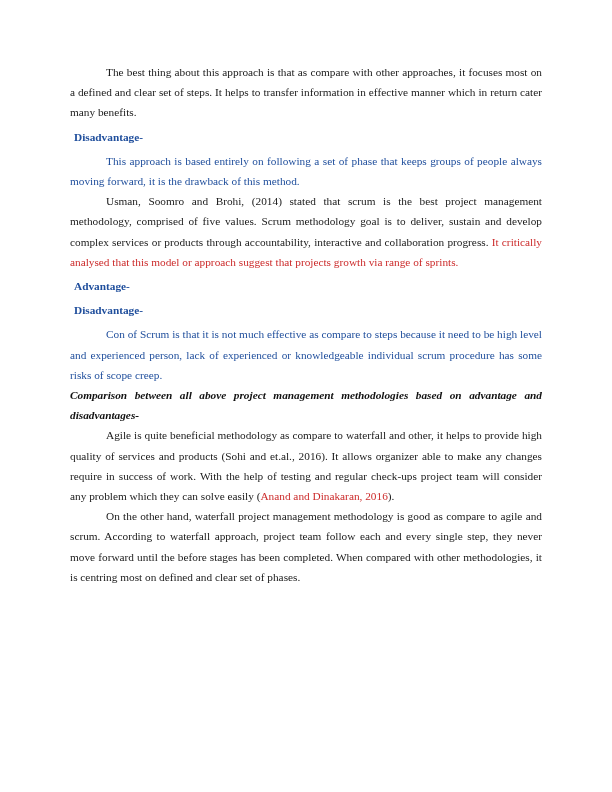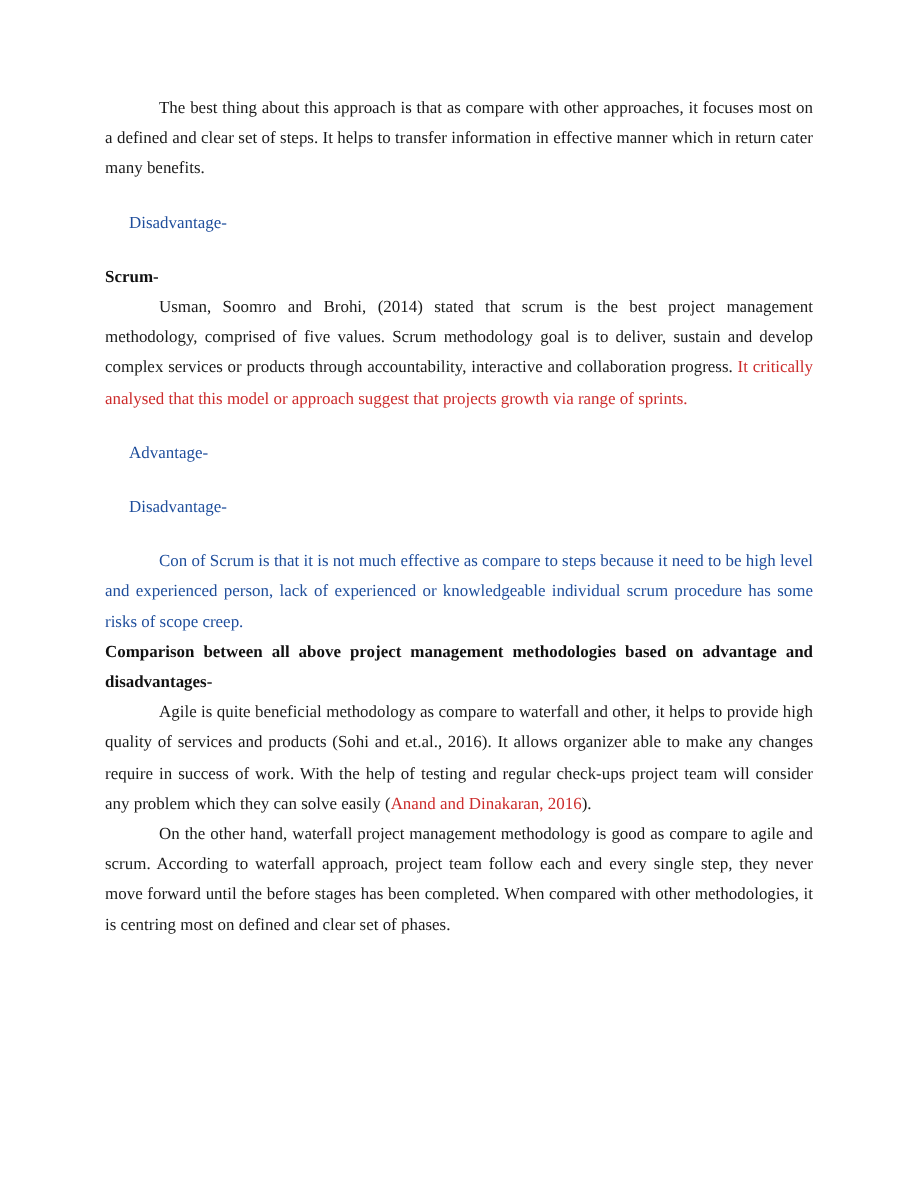--- a/index.html
+++ b/index.html
@@ -35,54 +35,55 @@
   .indent {
     text-indent: 36px;
   }
   .blue {
     color: #1f4e9c;
   }
   .red {
     color: #cc2b2b;
   }
   .heading-blue {
-    font-weight: normal;
+    font-weight: bold;
     color: #1f4e9c;
     font-size: 11.3px;
     line-height: 20.2px;
-    margin: 16px;
+    margin: 4px;
   }
   .heading-black {
     font-weight: bold;
     color: #111111;
     font-size: 11.3px;
     line-height: 20.2px;
     margin: 0;
   }
   .heading-cmp {
     font-weight: bold;
     color: #111111;
     font-size: 11.3px;
     line-height: 20.2px;
     margin: 0;
     text-align: justify;
+    font-style: italic;
   }
 </style>
 </head>
 <body>
 
 <div class="page">
   <div class="content">
 
     <p class="indent">The best thing about this approach is that as compare with other approaches, it focuses most on a defined and clear set of steps. It helps to transfer information in effective manner which in return cater many benefits.</p>
 
     <p class="heading-blue">Disadvantage-</p>
 
+    <p class="indent blue">This approach is based entirely on following a set of phase that keeps groups of people always moving forward, it is the drawback of this method.</p>
 
-    <p class="heading-black">Scrum-</p>
 
     <p class="indent"><span>Usman, Soomro and Brohi, (2014) stated that scrum is the best project management methodology, comprised of five values. Scrum methodology goal is to deliver, sustain and develop complex services or products through accountability, interactive and collaboration progress. </span><span class="red">It critically analysed that this model or approach suggest that projects growth via range of sprints.</span></p>
 
     <p class="heading-blue">Advantage-</p>
 
 
     <p class="heading-blue">Disadvantage-</p>
 
     <p class="indent blue">Con of Scrum is that it is not much effective as compare to steps because it need to be high level and experienced person, lack of experienced or knowledgeable individual scrum procedure has some risks of scope creep.</p>
 

